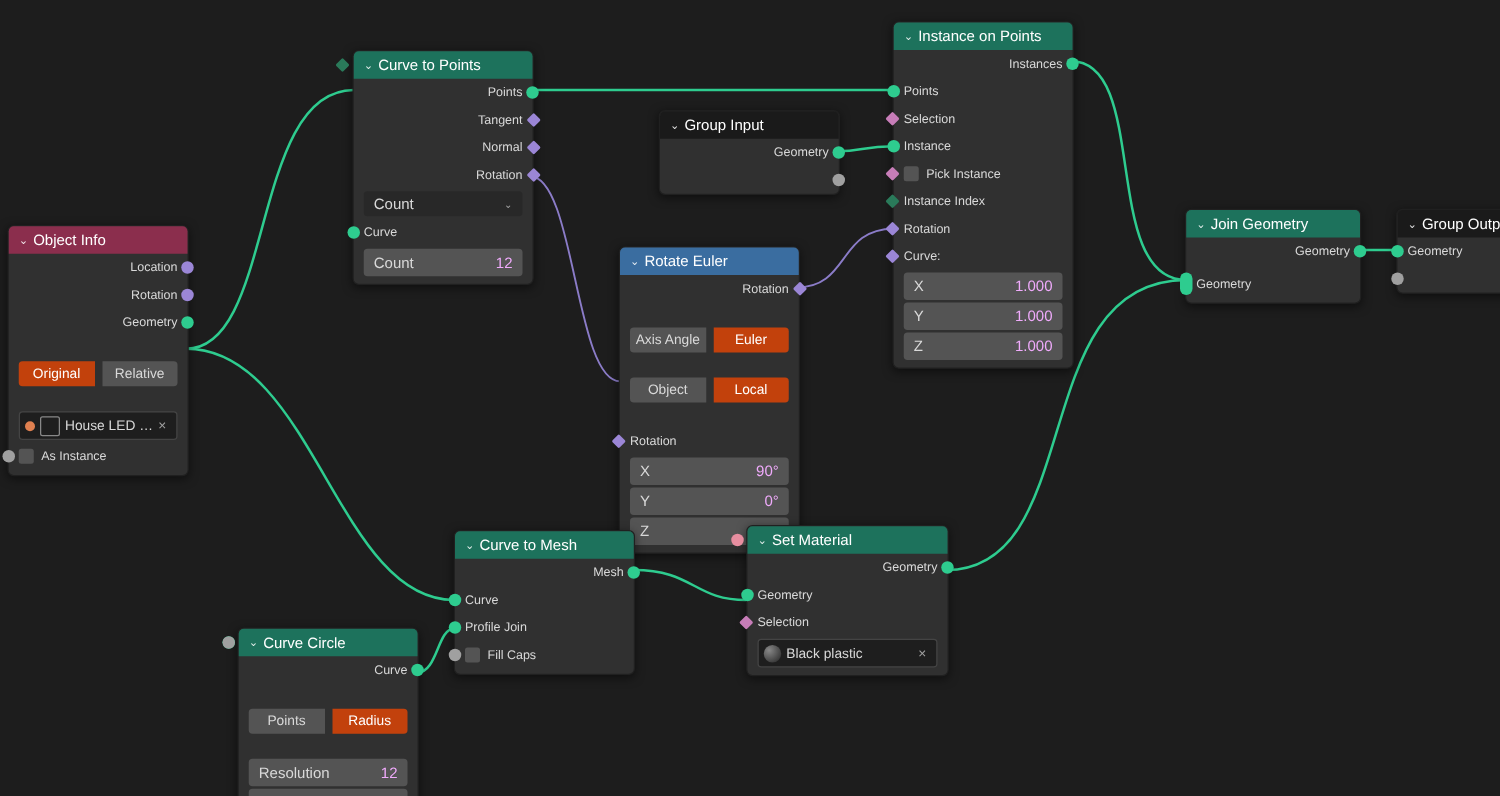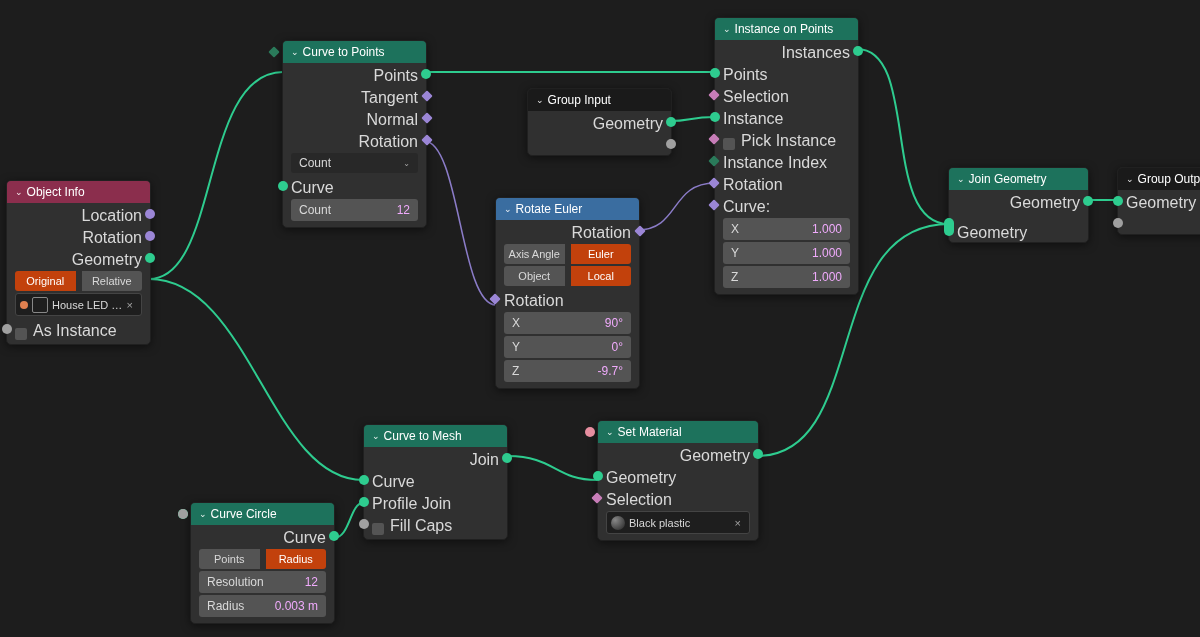--- a/index.html
+++ b/index.html
@@ -4,36 +4,36 @@
 <style>
 html,body{margin:0;padding:0;width:1200px;height:637px;background:#1d1d1d;font-family:-apple-system,BlinkMacSystemFont,"Segoe UI",sans-serif;font-size:12px;color:#d9d9d9;overflow:hidden;position:relative}
 svg.wires{position:absolute;top:0;left:0;width:1200px;height:637px;pointer-events:none}
 .node{position:absolute;background:#303030;border-radius:5px;box-shadow:0 2px 8px rgba(0,0,0,.5);border:1px solid #202020}
 .node .hdr{height:22px;display:flex;align-items:center;padding:0 8px;color:#fff;border-radius:4px 4px 0 0;font-size:12px;white-space:nowrap}
 .hdr .chev{margin-right:4px;font-size:9px;opacity:.9}
 .hdr-teal{background:#1d725c}
 .hdr-mag{background:#8b2e4d}
 .hdr-blue{background:#3a6da0}
 .hdr-black{background:#1a1a1a}
-.row{height:22px;display:flex;align-items:flex-end;padding:0 8px;position:relative;font-size:16px}
+.row{height:22px;display:flex;align-items:center;padding:0 8px;position:relative;font-size:10px}
 .row.right{justify-content:flex-end}
 .row.left{justify-content:flex-start}
 .sock{width:10px;height:10px;border-radius:50%;position:absolute;top:6px}
 .sock.l{left:-5px}
 .sock.r{right:-5px}
 .sock.g{background:#2ecc8f}
 .sock.p{background:#9b86d6}
 .sock.darkp{background:#9b86d6;transform:rotate(45deg);border-radius:1px;width:8px;height:8px;top:7px}
 .sock.dg{background:#2a7a5a;transform:rotate(45deg);border-radius:1px;width:8px;height:8px;top:7px}
 .sock.grey{background:#a0a0a0}
 .sock.pk{background:#e78ea0}
 .prop{height:22px;margin:2px 8px;background:#545454;border-radius:3px;display:flex;align-items:center;padding:0 8px;font-size:12px;justify-content:space-between}
 .prop .lbl{color:#d9d9d9}
 .prop .val{color:#f0abfc}
-.btngrp{display:flex;margin:2px 8px;gap:6px}
+.btngrp{display:flex;margin:20px 8px;gap:6px}
 .btn{flex:1;height:20px;background:#545454;display:flex;align-items:center;justify-content:center;font-size:11px;color:#d9d9d9;cursor:pointer}
 .btn:first-child{border-radius:3px 0 0 3px}
 .btn:last-child{border-radius:0 3px 3px 0}
 .btn.active{background:#c2410c;color:#fff}
 .sel{height:20px;margin:2px 8px;background:#282828;border-radius:3px;display:flex;align-items:center;padding:0 8px;font-size:12px;justify-content:space-between}
 .sel .caret{font-size:8px;opacity:.7}
 .chk{width:12px;height:12px;background:#545454;border-radius:2px;margin-right:6px;display:inline-block}
 .obj{height:21px;margin:2px 8px;background:#1e1e1e;border:1px solid #444;border-radius:3px;display:flex;align-items:center;padding:0 4px;font-size:11px}
 .obj .icn{width:14px;height:14px;border:1px solid #888;border-radius:2px;margin-right:4px}
 .obj .x{margin-left:auto;opacity:.7;padding:0 4px}
@@ -258,21 +258,21 @@
     </div>
   <div class="spacer"></div>
 </div>
 
 <div class="node" style="left:363px;top:424px;width:143px">
   <div class="hdr hdr-teal">
       <span class="chev">⌄</span>
       <span>Curve to Mesh</span>
     </div>
   <div class="row right">
-      <span>Join</span>
+      <span>Mesh</span>
       <span class="sock r g"></span>
     </div>
   <div class="row left">
       <span class="sock l g"></span>
       <span>Curve</span>
     </div>
   <div class="row left">
       <span class="sock l g"></span>
       <span>Profile Join</span>
     </div>

